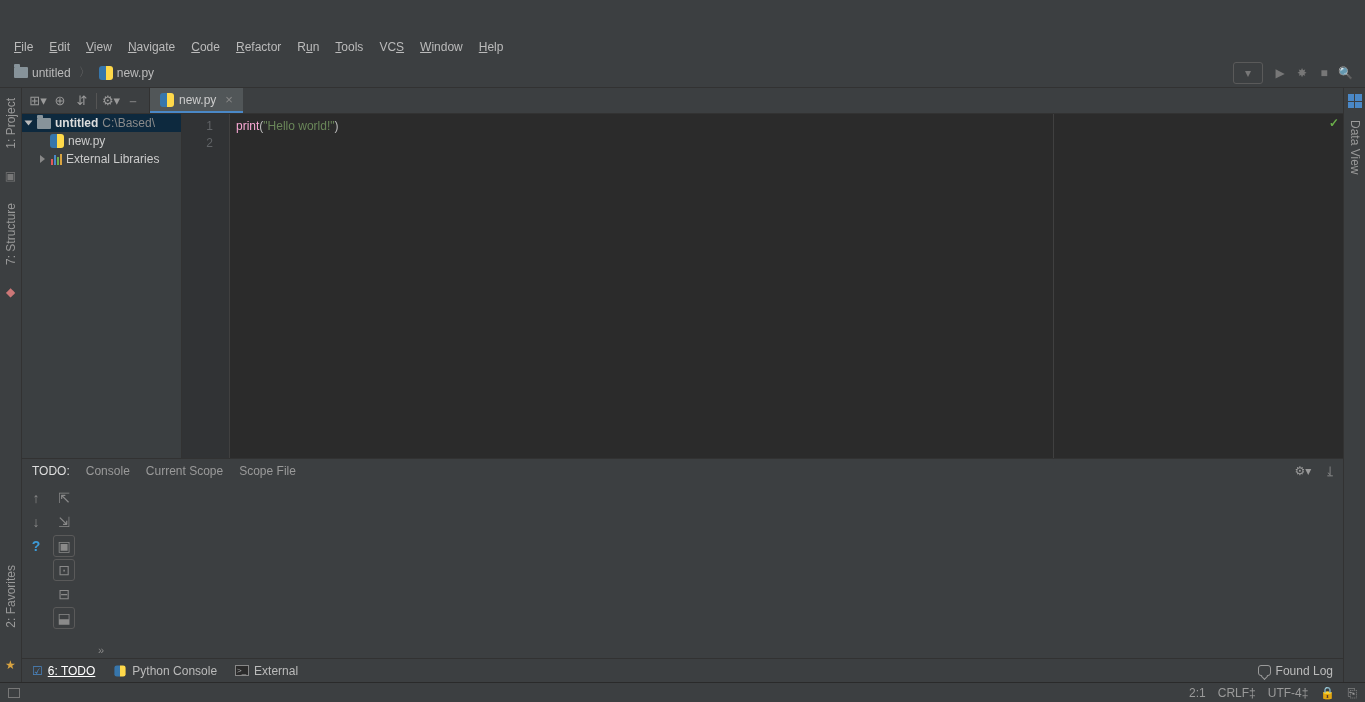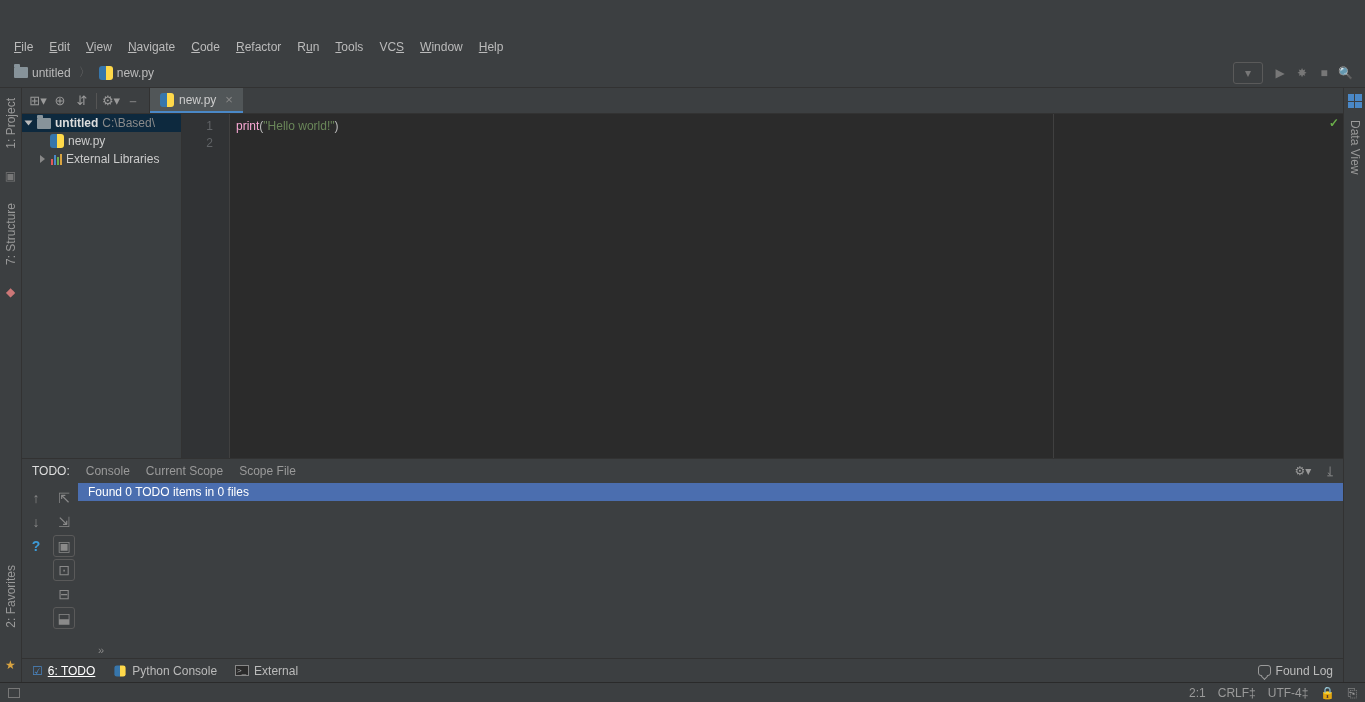--- a/index.html
+++ b/index.html
@@ -230,21 +230,20 @@
           <div class="tsrow">
             <div class="tsbtn" style="visibility:hidden"></div>
             <div class="tsbtn">⊟</div>
           </div>
           <div class="tsrow">
             <div class="tsbtn" style="visibility:hidden"></div>
             <div class="tsbtn boxed">⬓</div>
           </div>
         </div>
         <div class="todo-content">
-          <div class="todo-hit">Found 0 TODO items in 0 files</div>
           <div class="todo-rest"></div>
           <div class="todo-more">»</div>
         </div>
       </div>
     </div>
 
     <div class="bottombar">
       <div class="bitem active">
         <span style="color:#4a88c7">☑</span>
         <span><u>6: TODO</u></span>

